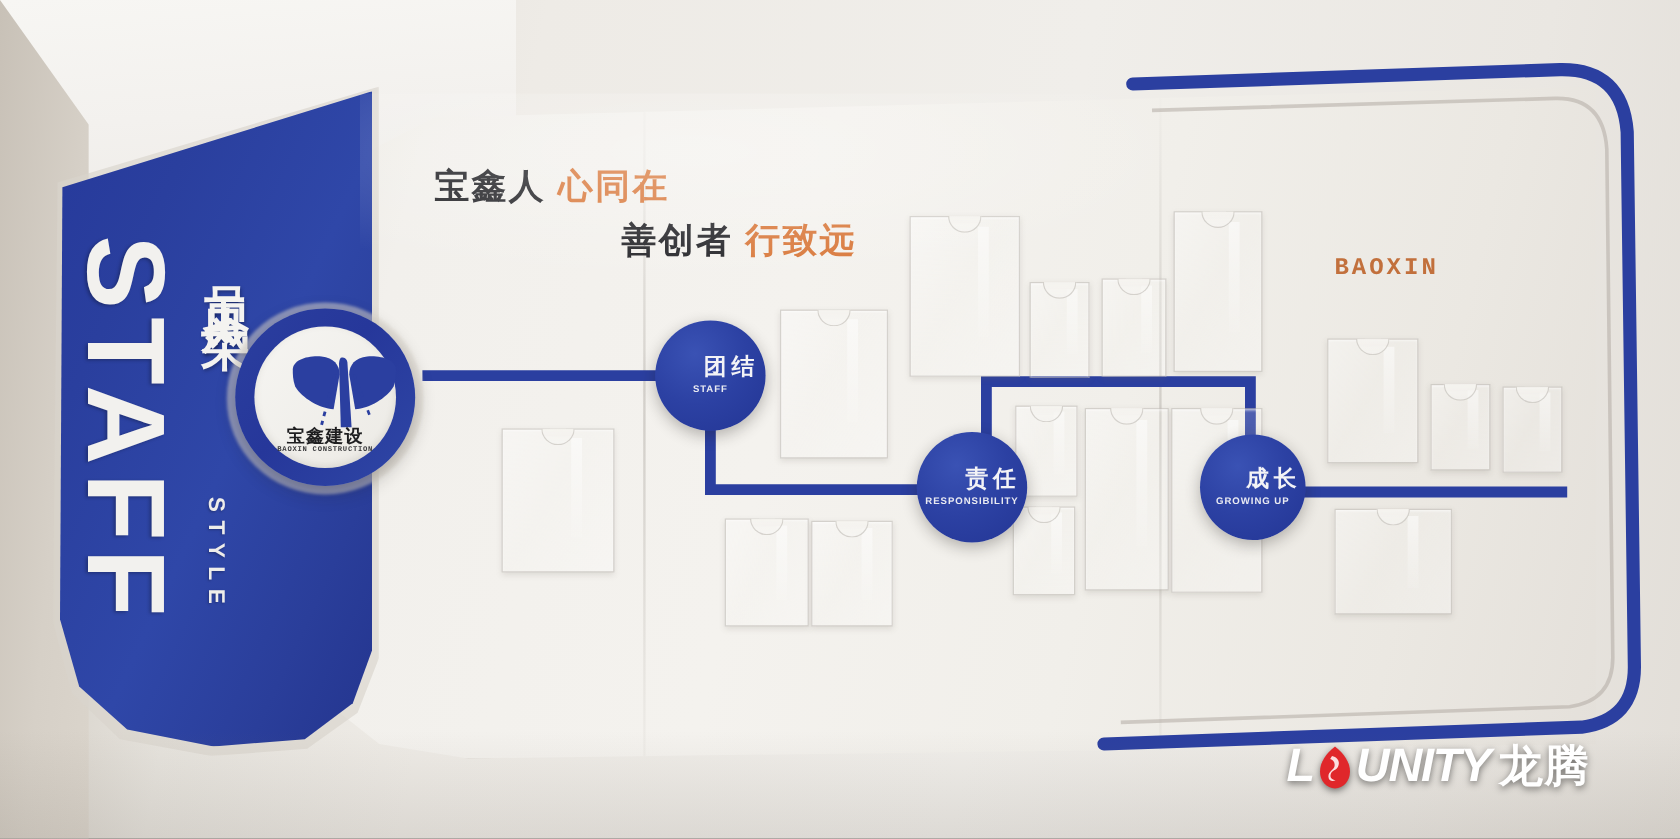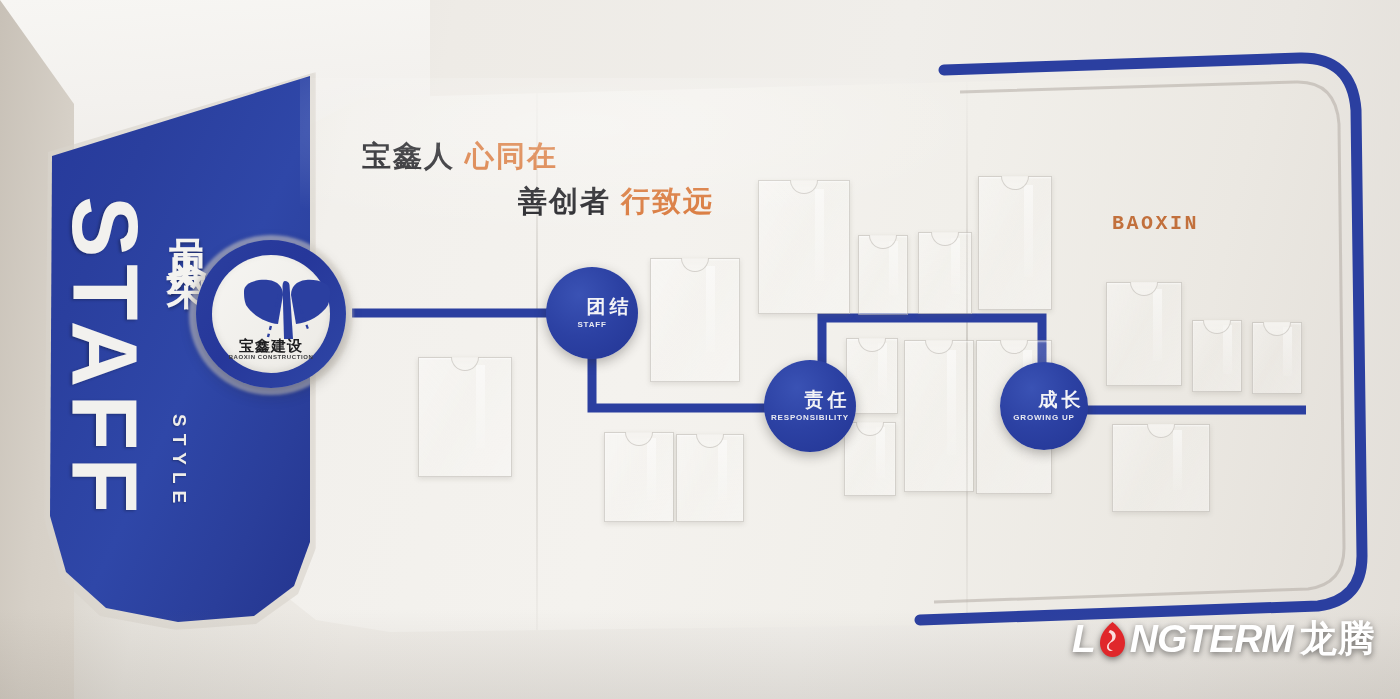--- a/index.html
+++ b/index.html
@@ -45,21 +45,21 @@
     background:linear-gradient(103deg,#ece9e3 0%,#f2f0ec 10%,#f4f2ee 38%,#f1efea 62%,#ebe8e2 84%,#e4e0da 100%);
     clip-path:polygon(122px 26px, 1090px 0px, 1090px 548px, 150px 560px, 76px 548px, 28px 510px, 6px 452px, 8px 132px, 44px 66px);
     box-shadow:0 8px 26px rgba(60,54,48,.22);}
   .board-seam{position:absolute;top:0;width:2px;height:560px;
     background:linear-gradient(180deg,rgba(150,144,136,.0),rgba(150,144,136,.35),rgba(150,144,136,.05));}
 
   
   .frame-svg{position:absolute;left:0;top:0;width:1400px;height:699px;overflow:visible;}
 
   
-  .logo-wrap{position:absolute;left:196px;top:240px;width:150px;height:148px;}
+  .logo-wrap{position:absolute;left:196px;top:257px;width:150px;height:148px;font-family:Liberation Mono, monospace;}
   .logo-ring{position:absolute;left:0;top:0;width:150px;height:148px;border-radius:50%;
     background:linear-gradient(130deg,#2b3f9f,#26379a 45%,#2f47a6);
     box-shadow:0 5px 16px rgba(35,30,25,.32);}
   .logo-ring-shade{position:absolute;left:-7px;top:-5px;width:164px;height:160px;border-radius:50%;
     background:#ddd8d0;opacity:.55;filter:blur(1.5px);}
   .logo-disc{position:absolute;left:16px;top:15px;width:118px;height:118px;border-radius:50%;
     background:linear-gradient(135deg,#f6f5f2,#eceae5);
     box-shadow:inset 0 -2px 6px rgba(120,114,106,.18);}
   .logo-mark{position:absolute;left:26px;top:22px;width:98px;height:68px;}
   .logo-cn{position:absolute;left:0;right:0;top:82px;text-align:center;
@@ -245,17 +245,17 @@
 
   <div class="glare"></div>
   <div class="floor-shadow"></div>
 
   <div class="watermark">
     <div class="wm-l">L</div>
     <svg class="wm-drop" viewBox="0 0 29 37">
       <path d="M14.5 1 C22 7 27 14 27 22 C27 30 21.5 36 14.5 36 C7.5 36 2 30 2 22 C2 14 7 7 14.5 1 Z" fill="#e0272b"></path>
       <path d="M12 9 C17 10 19 14 17 18 C15.5 21 12 21 11 24 C10 27 12 29 15 29 C12.5 31 9 29.5 9 26 C9 22 13 21 14 18 C15 15 13 12 10.5 11.5 Z" fill="#fff" opacity=".85"></path>
     </svg>
-    <div class="wm-l">NGTERM</div>
+    <div class="wm-l">UNITY</div>
     <div class="wm-cn">龙腾</div>
   </div>
 
 </div>
 
 </body></html>

